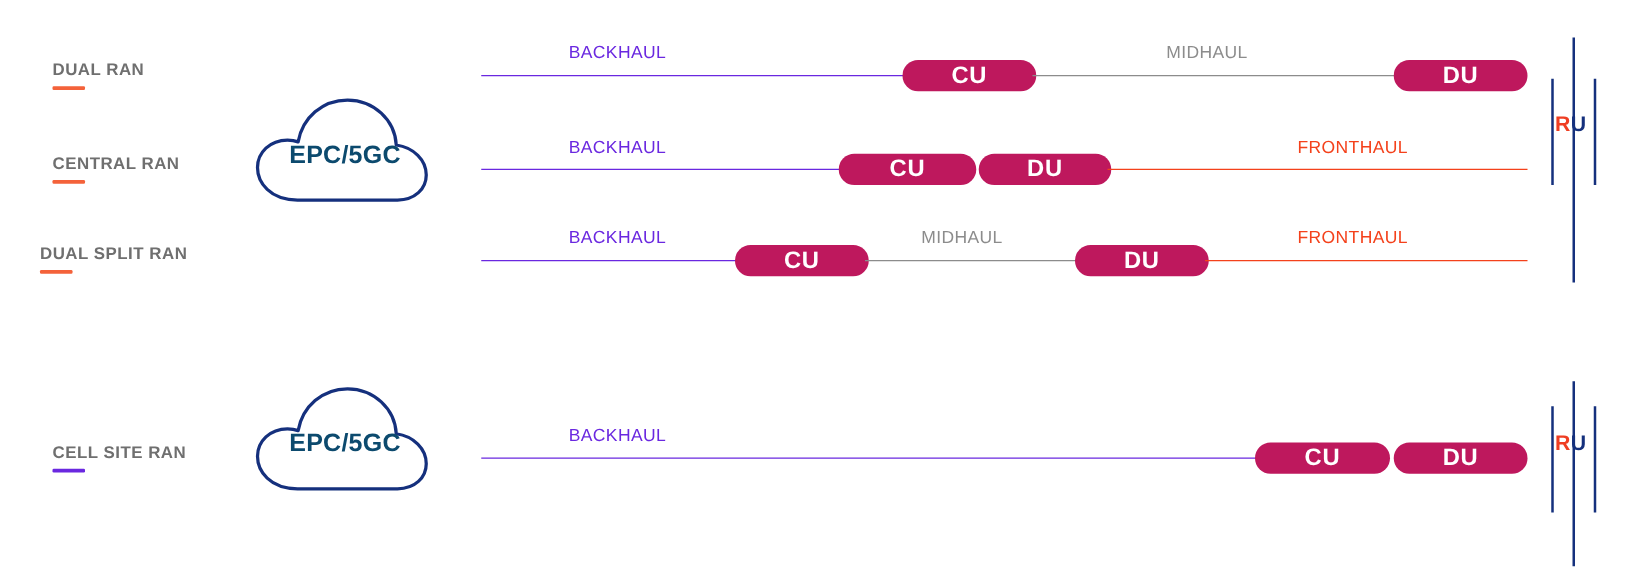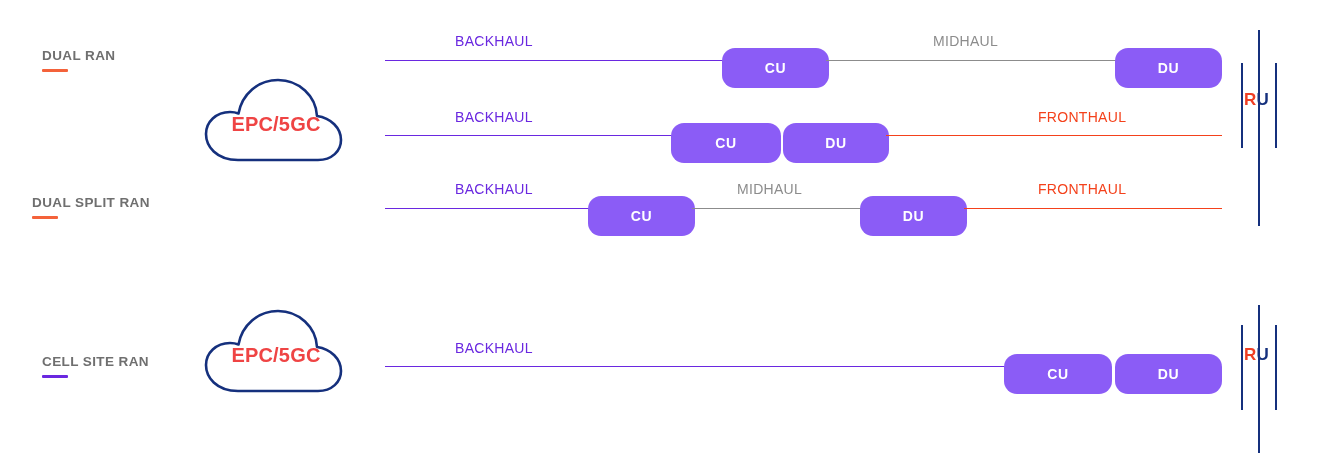--- a/index.html
+++ b/index.html
@@ -27,21 +27,21 @@
     margin-top:6px;
     border-radius:1px;
   }
 
   
   .cloud{position:absolute;}
   .cloud .cl-txt{
     position:absolute;
     left:0;top:0;width:100%;height:100%;
     display:flex;align-items:center;justify-content:center;
-    font-size:20px;font-weight:700;color:#ef4444;
+    font-size:20px;font-weight:700;color:#0c4a6e;
     letter-spacing:.2px;
     padding-top:16px;
     box-sizing:border-box;
   }
 
   
   .link{
     position:absolute;
     height:0;
     border-top-width:1.6px;
@@ -51,25 +51,25 @@
     position:absolute;
     font-size:14px;
     font-weight:400;
     letter-spacing:.3px;
     white-space:nowrap;
   }
 
   
   .pill{
     position:absolute;
-    height:40px;
+    height:25px;
     border-radius:13px;
-    background:#8b5cf6;
+    background:#be185d;
     color:#ffffff;
-    font-size:14px;
+    font-size:19px;
     font-weight:700;
     letter-spacing:.6px;
     display:flex;align-items:center;justify-content:center;
     box-sizing:border-box;
   }
 
   
   .ru{position:absolute;}
   .ru .mast{
     position:absolute;
@@ -96,20 +96,24 @@
   <div class="link" style="left:385px;top:60px;width:340px;border-top-color:#6a28e0;"></div>
   <div class="link-label" style="left:455px;top:33px;color:#6a28e0;">BACKHAUL</div>
 
   <div class="pill" style="left:722px;top:48px;width:107px;">CU</div>
 
   <div class="link" style="left:826px;top:60px;width:293px;border-top-color:#8c8c8c;"></div>
   <div class="link-label" style="left:933px;top:33px;color:#8c8c8c;">MIDHAUL</div>
 
   <div class="pill" style="left:1115px;top:48px;width:107px;">DU</div>
 
+  <div class="row-label" style="left:42px;top:123px;">
+    <span>CENTRAL RAN</span>
+    <span class="ul" style="background:#f4623a;"></span>
+  </div>
 
   <div class="cloud" style="left:200px;top:68px;width:152px;height:96px;">
     <svg width="152" height="96" viewBox="0 0 152 96">
       <path d="M 38 92
                C 16 92 6 78 6 66
                C 6 54 16 44 30 44
                C 33 44 36 44.5 38.5 45.5
                C 42 26 58 12 78 12
                C 99 12 116 28 117 48
                C 131 50 141 60 141 72

